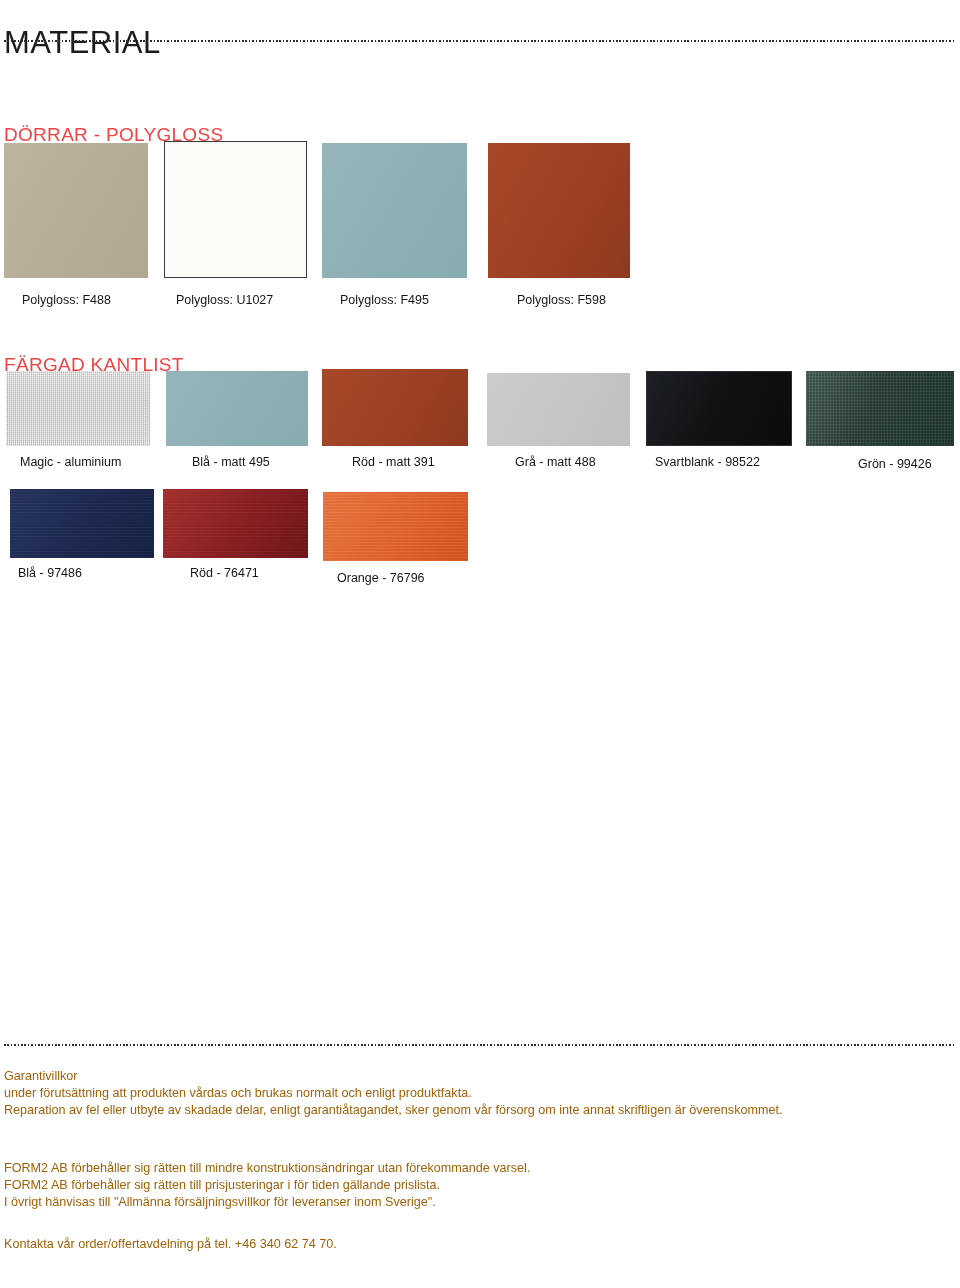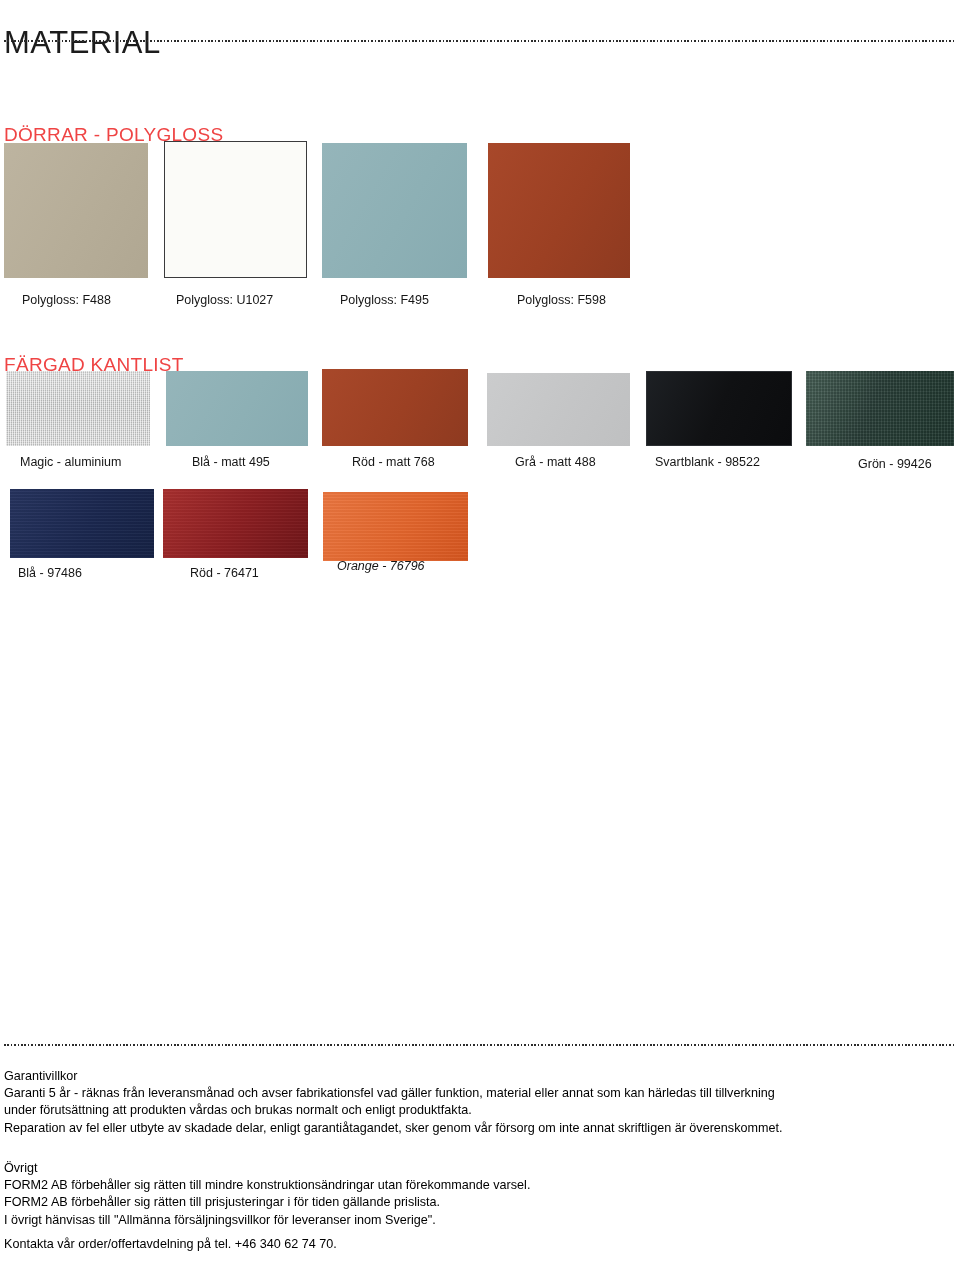--- a/index.html
+++ b/index.html
@@ -129,21 +129,21 @@
     border: 1.6px solid #3a3a3c;
   }
 
   
   .footer-block {
     position: absolute;
     left: 4px;
     width: 950px;
     font-size: 12.6px;
     line-height: 17.2px;
-    color: #000000;
+    color: #a16207;
   }
   .footer-block p { margin: 0; white-space: nowrap; }
   .block-garanti { top: 1068px; }
   .block-ovrigt  { top: 1160px; }
   .block-kontakt { top: 1236px; }
 </style>
 </head>
 <body>
 
 <h1 class="page-title">MATERIAL</h1>
@@ -166,44 +166,42 @@
 
 <div class="swatch tex-alu" style="left:6px;   top:371px; width:144px; height:75px;"></div>
 <div class="swatch tex-steelblue" style="left:166px; top:371px; width:142px; height:75px;"></div>
 <div class="swatch tex-rust" style="left:322px; top:369px; width:146px; height:77px;"></div>
 <div class="swatch tex-lightgray" style="left:487px; top:373px; width:143px; height:73px;"></div>
 <div class="swatch tex-black" style="left:646px; top:371px; width:146px; height:75px;"></div>
 <div class="swatch tex-green" style="left:806px; top:371px; width:148px; height:75px;"></div>
 
 <div class="swatch-label" style="left:20px;  top:455px;">Magic - aluminium</div>
 <div class="swatch-label" style="left:192px; top:455px;">Blå - matt 495</div>
-<div class="swatch-label" style="left:352px; top:455px;">Röd - matt 768</div>
+<div class="swatch-label" style="left:352px; top:455px;">Röd - matt 391</div>
 <div class="swatch-label" style="left:515px; top:455px;">Grå - matt 488</div>
 <div class="swatch-label" style="left:655px; top:455px;">Svartblank - 98522</div>
 <div class="swatch-label" style="left:838px; top:457px;margin-left:20px;">Grön - 99426</div>
 
 <div class="swatch tex-navy" style="left:10px;  top:489px; width:144px; height:69px;"></div>
 <div class="swatch tex-darkred" style="left:163px; top:489px; width:145px; height:69px;"></div>
 <div class="swatch tex-orange" style="left:323px; top:492px; width:145px; height:69px;"></div>
 
 <div class="swatch-label" style="left:18px;  top:566px;">Blå - 97486</div>
 <div class="swatch-label" style="left:190px; top:566px;">Röd - 76471</div>
-<div class="swatch-label" style="left:337px; top:559px;font-style:italic;">Orange - 76796</div>
+<div class="swatch-label" style="left:337px; top:571px;">Orange - 76796</div>
 
 <div class="rule rule-bottom"></div>
 
 <div class="footer-block block-garanti">
   <p>Garantivillkor</p>
-  <p>Garanti 5 år - räknas från leveransmånad och avser fabrikationsfel vad gäller funktion, material eller annat som kan härledas till tillverkning</p>
   <p>under förutsättning att  produkten vårdas och brukas normalt och enligt produktfakta.</p>
   <p>Reparation av fel eller utbyte av skadade delar, enligt garantiåtagandet, sker genom vår försorg om inte annat skriftligen är överenskommet.</p>
 </div>
 
 <div class="footer-block block-ovrigt">
-  <p>Övrigt</p>
   <p>FORM2 AB förbehåller sig rätten till mindre konstruktionsändringar utan förekommande varsel.</p>
   <p>FORM2 AB förbehåller sig rätten till prisjusteringar i för tiden gällande prislista.</p>
   <p>I övrigt hänvisas till "Allmänna försäljningsvillkor för leveranser inom Sverige".</p>
 </div>
 
 <div class="footer-block block-kontakt">
   <p>Kontakta vår order/offertavdelning på tel. +46 340 62 74 70.</p>
 </div>
 
 </body></html>

